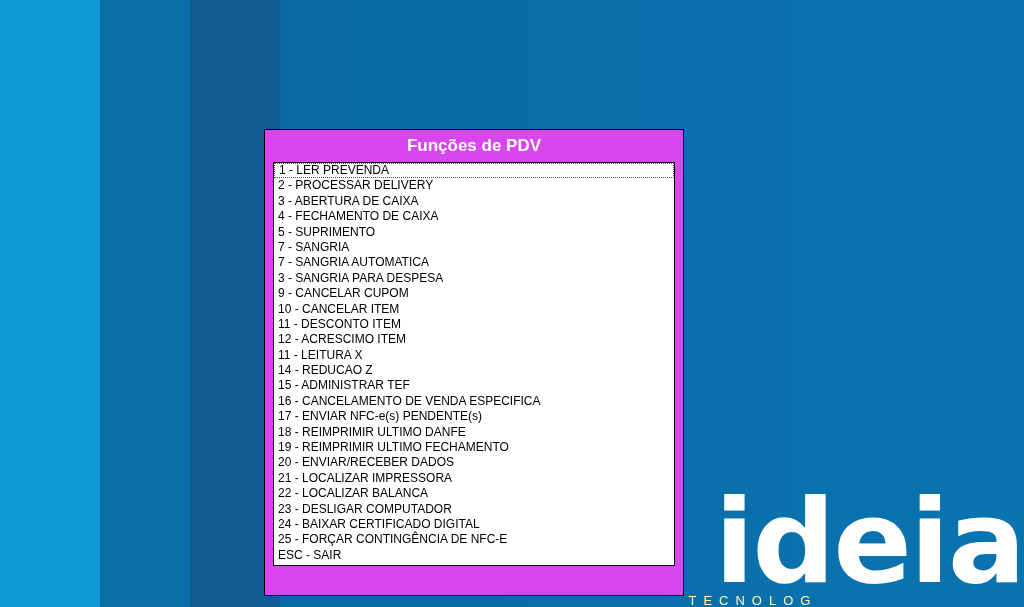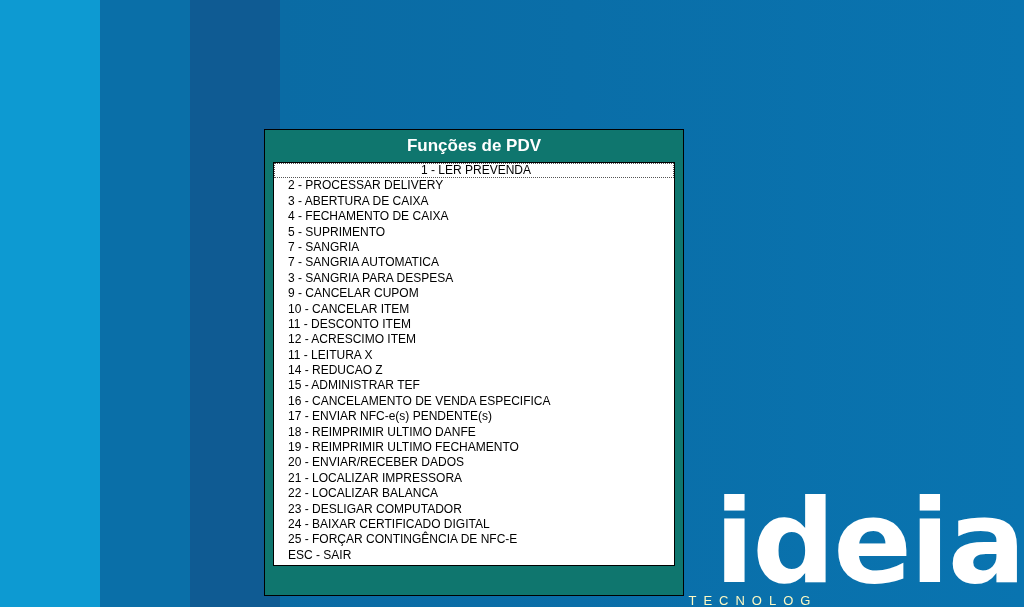--- a/index.html
+++ b/index.html
@@ -66,21 +66,21 @@
     color: #fef9c3;
   }
 
   
   .dialog {
     position: absolute;
     left: 265px;
     top: 130px;
     width: 418px;
     height: 465px;
-    background: #0f766e;
+    background: #d946ef;
     box-shadow: 0 0 0 1px #000;
   }
   .dialog-title {
     height: 32px;
     line-height: 32px;
     text-align: center;
     color: #ffffff;
     font-size: 17px;
     font-weight: bold;
     font-family: "Liberation Sans", sans-serif;
@@ -96,30 +96,29 @@
     box-sizing: border-box;
     overflow: hidden;
     padding: 0;
   }
   .list-item {
     height: 15.4px;
     line-height: 15.4px;
     font-size: 12px;
     color: #000000;
     font-family: "Liberation Sans", sans-serif;
-    padding-left: 14px;
+    padding-left: 4px;
     white-space: nowrap;
   }
   .list-item.selected {
     border: 1px dotted #555555;
     height: 15.4px;
     line-height: 13.4px;
     box-sizing: border-box;
     padding-left: 4px;
-    text-align: center;
   }
 </style>
 </head>
 <body>
 
 <div id="screen">
   <div class="band band-1"></div>
   <div class="band band-2"></div>
   <div class="band band-3"></div>
   <div class="band band-4"></div>

